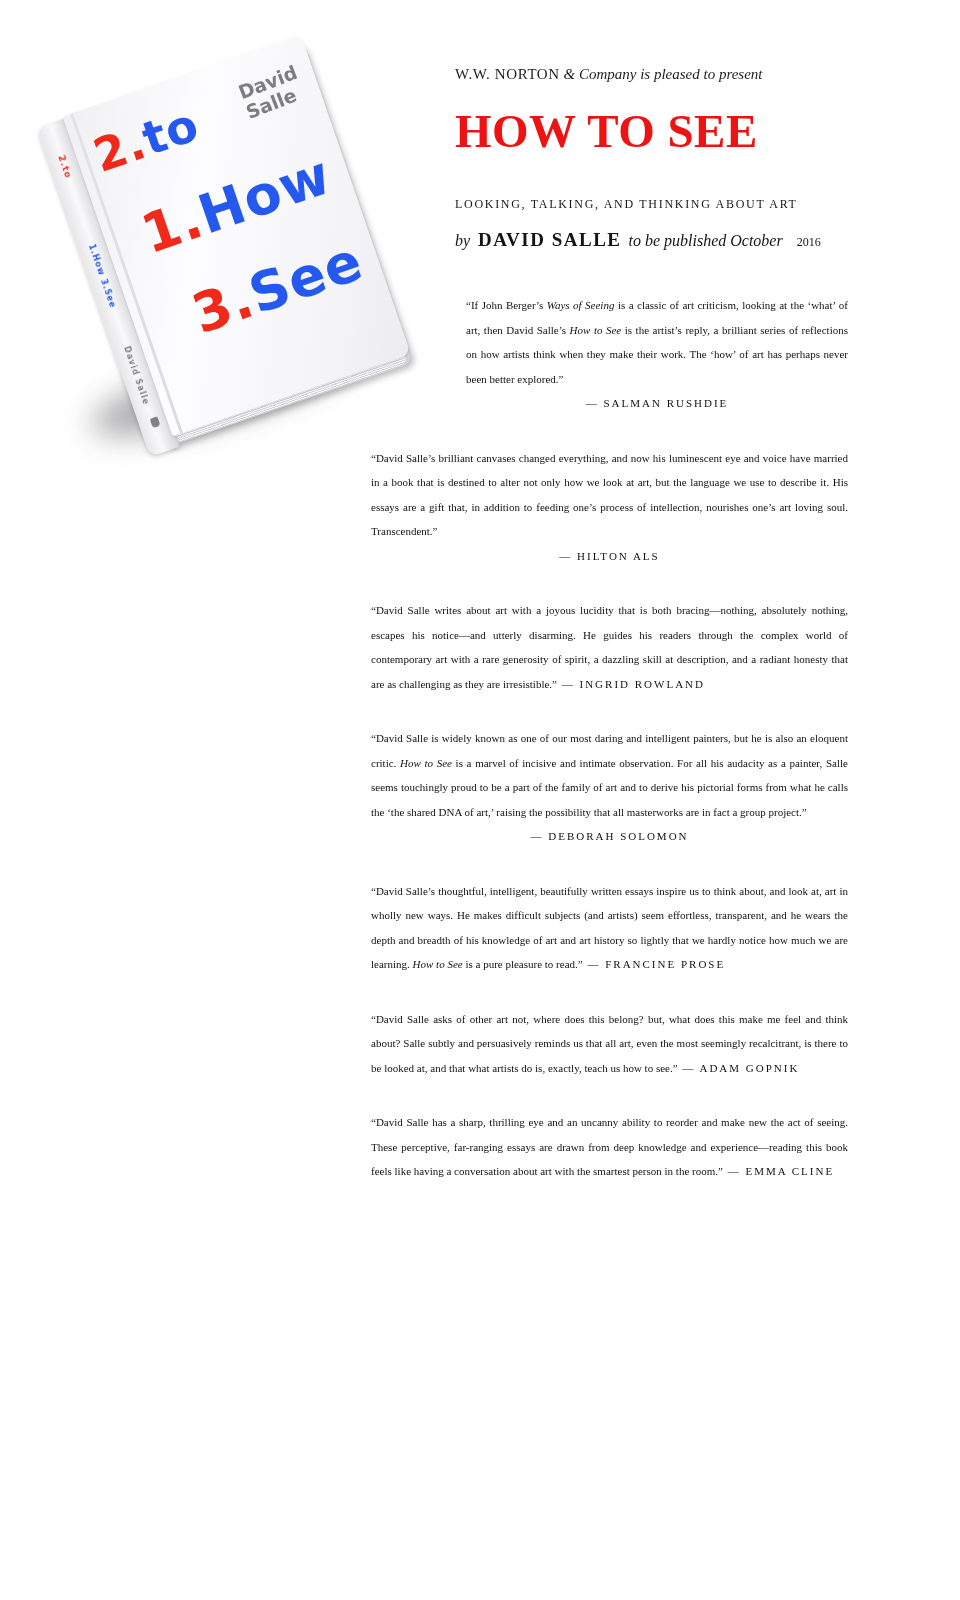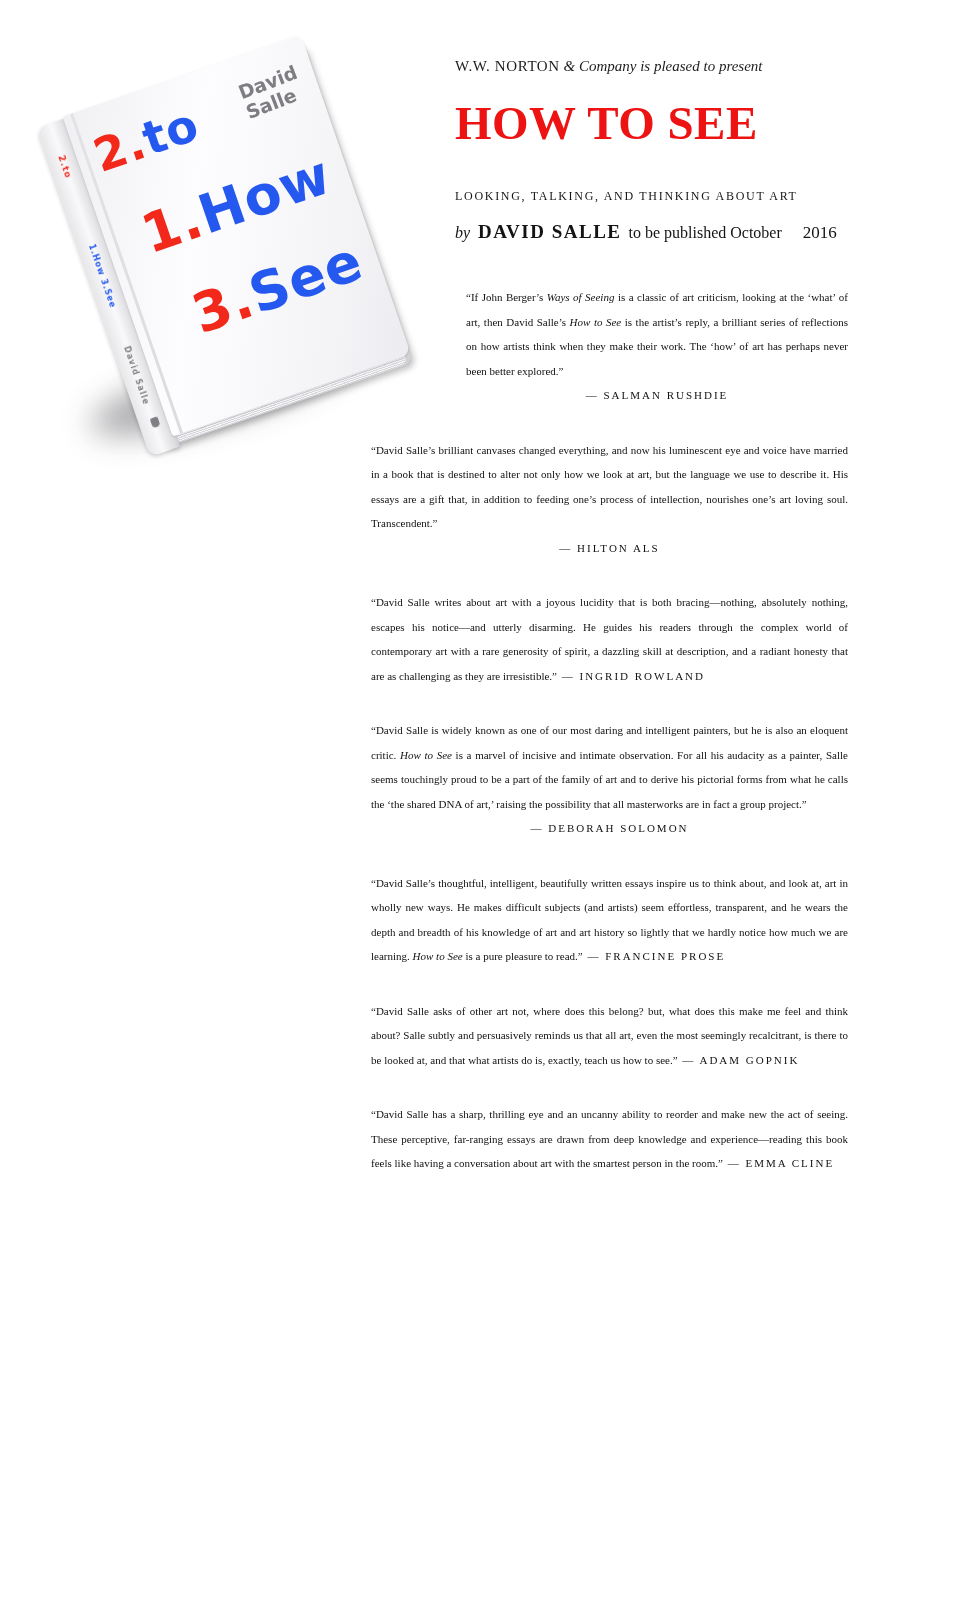--- a/index.html
+++ b/index.html
@@ -69,35 +69,35 @@
   .cv-line1{top:22px;left:18px;font-size:46px;}
   .cv-line2{top:108px;left:38px;font-size:54px;}
   .cv-line3{top:200px;left:60px;font-size:54px;}
   .cv-author{
     position:absolute;top:24px;right:16px;display:flex;flex-direction:column;
     font-family:"DejaVu Sans",sans-serif;font-weight:bold;font-size:19px;line-height:21px;
     color:var(--cover-gray);transform:rotate(-2deg);
   }
 
   
-  .content{position:absolute;left:371px;top:58px;width:477px;}
+  .content{position:absolute;left:371px;top:66px;width:477px;}
   .page-header{padding-left:84px;}
   .publisher{font-size:15px;color:#1d1d1d;white-space:nowrap;}
   .pub-caps{letter-spacing:.6px;}
   .pub-it{font-style:italic;}
   .page-title{
     margin:25px 0 0;font-size:47px;line-height:1;font-weight:bold;
     color:var(--title-red);letter-spacing:.5px;
   }
   .subtitle{margin-top:42px;font-size:12px;letter-spacing:1.7px;color:#161616;white-space:nowrap;}
   .byline{margin-top:17px;font-size:16px;white-space:nowrap;}
   .by-it{font-style:italic;font-family:Liberation Serif, serif;}
   .by-author{font-weight:bold;font-size:19px;letter-spacing:1.5px;margin:0 7px 0 8px;}
-  .by-note{margin-right:21px;}
-  .by-year{font-size:17px;}
+  .by-note{font-style:italic;margin-right:14px;}
+  .by-year{font-size:12px;}
 
   .quotes{margin-top:42px;}
   .quote{
     font-size:11px;line-height:24.5px;text-align:justify;margin:0 0 30px 0;color:#111;
   }
   .quote.indent{margin-left:95px;}
   .quote .it{font-style:italic;}
   .attribution{letter-spacing:2px;}
   .attribution.block{display:block;text-align:center;}
 </style>

